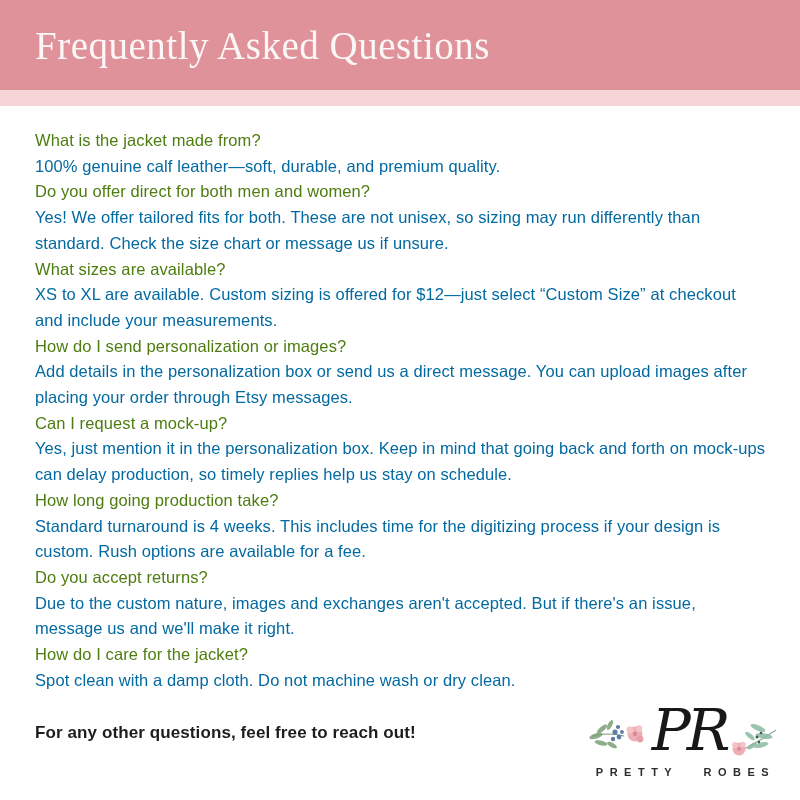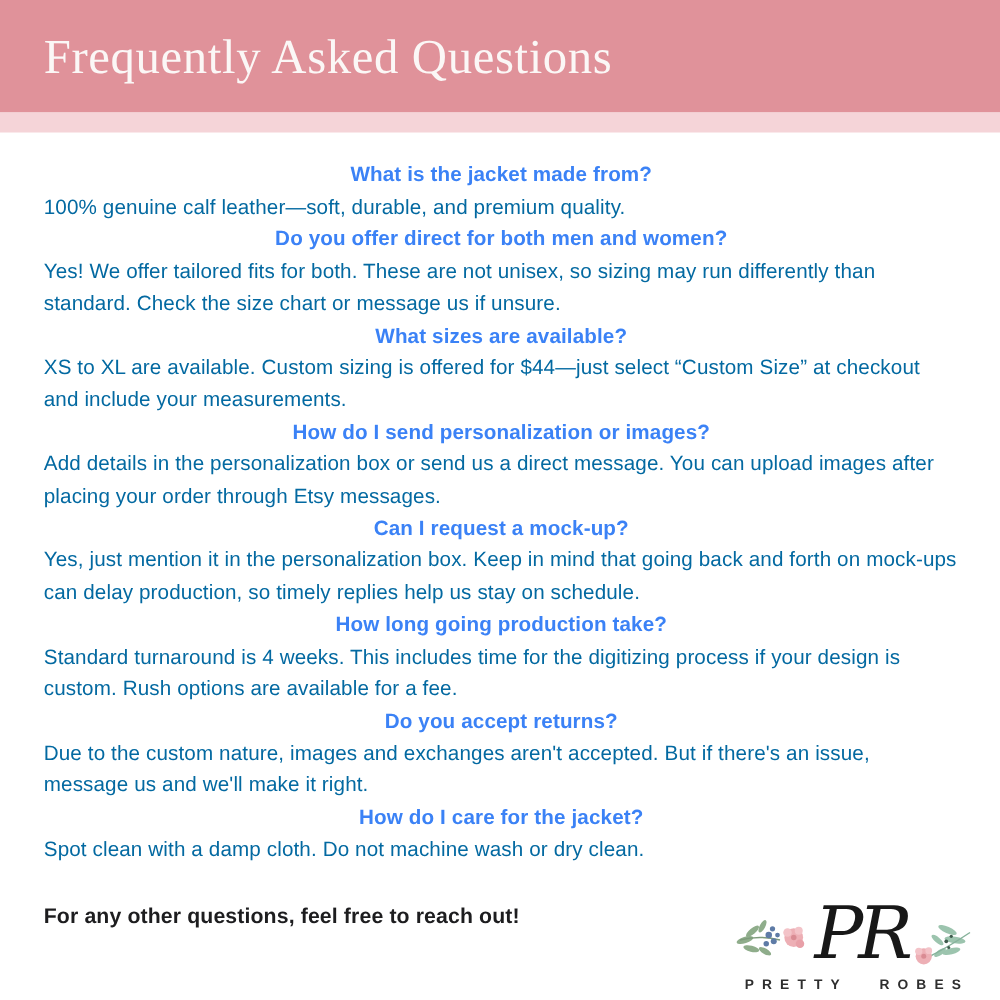--- a/index.html
+++ b/index.html
@@ -31,36 +31,36 @@
   .banner-strip { height: 16px; background: #F5D4D8; }
 
   
   .content {
     padding: 22px 33px 0 35px;
     font-size: 16.5px;
     line-height: 25.7px;
     letter-spacing: 0.1px;
   }
   .faq-item h2, .faq-item p { margin: 0; font-size: inherit; line-height: inherit; }
-  .q { color: #3b82f6; font-weight: bold; text-align: center; }
+  .q { color: #4d7c0f; font-weight: normal; }
   .a { color: #0369a1; font-weight: normal; }
 
   .cta {
     margin: 28px 0 0 0;
     font-size: 17px;
     line-height: 24px;
     font-weight: bold;
     color: #1D1D1F;
     letter-spacing: 0.1px;
   }
 
   
   .logo {
     position: absolute;
-    top: 712px;
+    top: 696px;
     right: 20px;
     width: 192px;
     text-align: center;
   }
   .logo-row {
     display: flex;
     align-items: center;
     justify-content: center;
     height: 70px;
   }
@@ -104,21 +104,21 @@
       <p class="a">100% genuine calf leather—soft, durable, and premium quality.</p>
     </section>
 
     <section class="faq-item">
       <h2 class="q">Do you offer direct for both men and women?</h2>
       <p class="a">Yes! We offer tailored fits for both. These are not unisex, so sizing may run differently than standard. Check the size chart or message us if unsure.</p>
     </section>
 
     <section class="faq-item">
       <h2 class="q">What sizes are available?</h2>
-      <p class="a">XS to XL are available. Custom sizing is offered for $44—just select “Custom Size” at checkout and include your measurements.</p>
+      <p class="a">XS to XL are available. Custom sizing is offered for $12—just select “Custom Size” at checkout and include your measurements.</p>
     </section>
 
     <section class="faq-item">
       <h2 class="q">How do I send personalization or images?</h2>
       <p class="a">Add details in the personalization box or send us a direct message. You can upload images after placing your order through Etsy messages.</p>
     </section>
 
     <section class="faq-item">
       <h2 class="q">Can I request a mock-up?</h2>
       <p class="a">Yes, just mention it in the personalization box. Keep in mind that going back and forth on mock-ups can delay production, so timely replies help us stay on schedule.</p>

